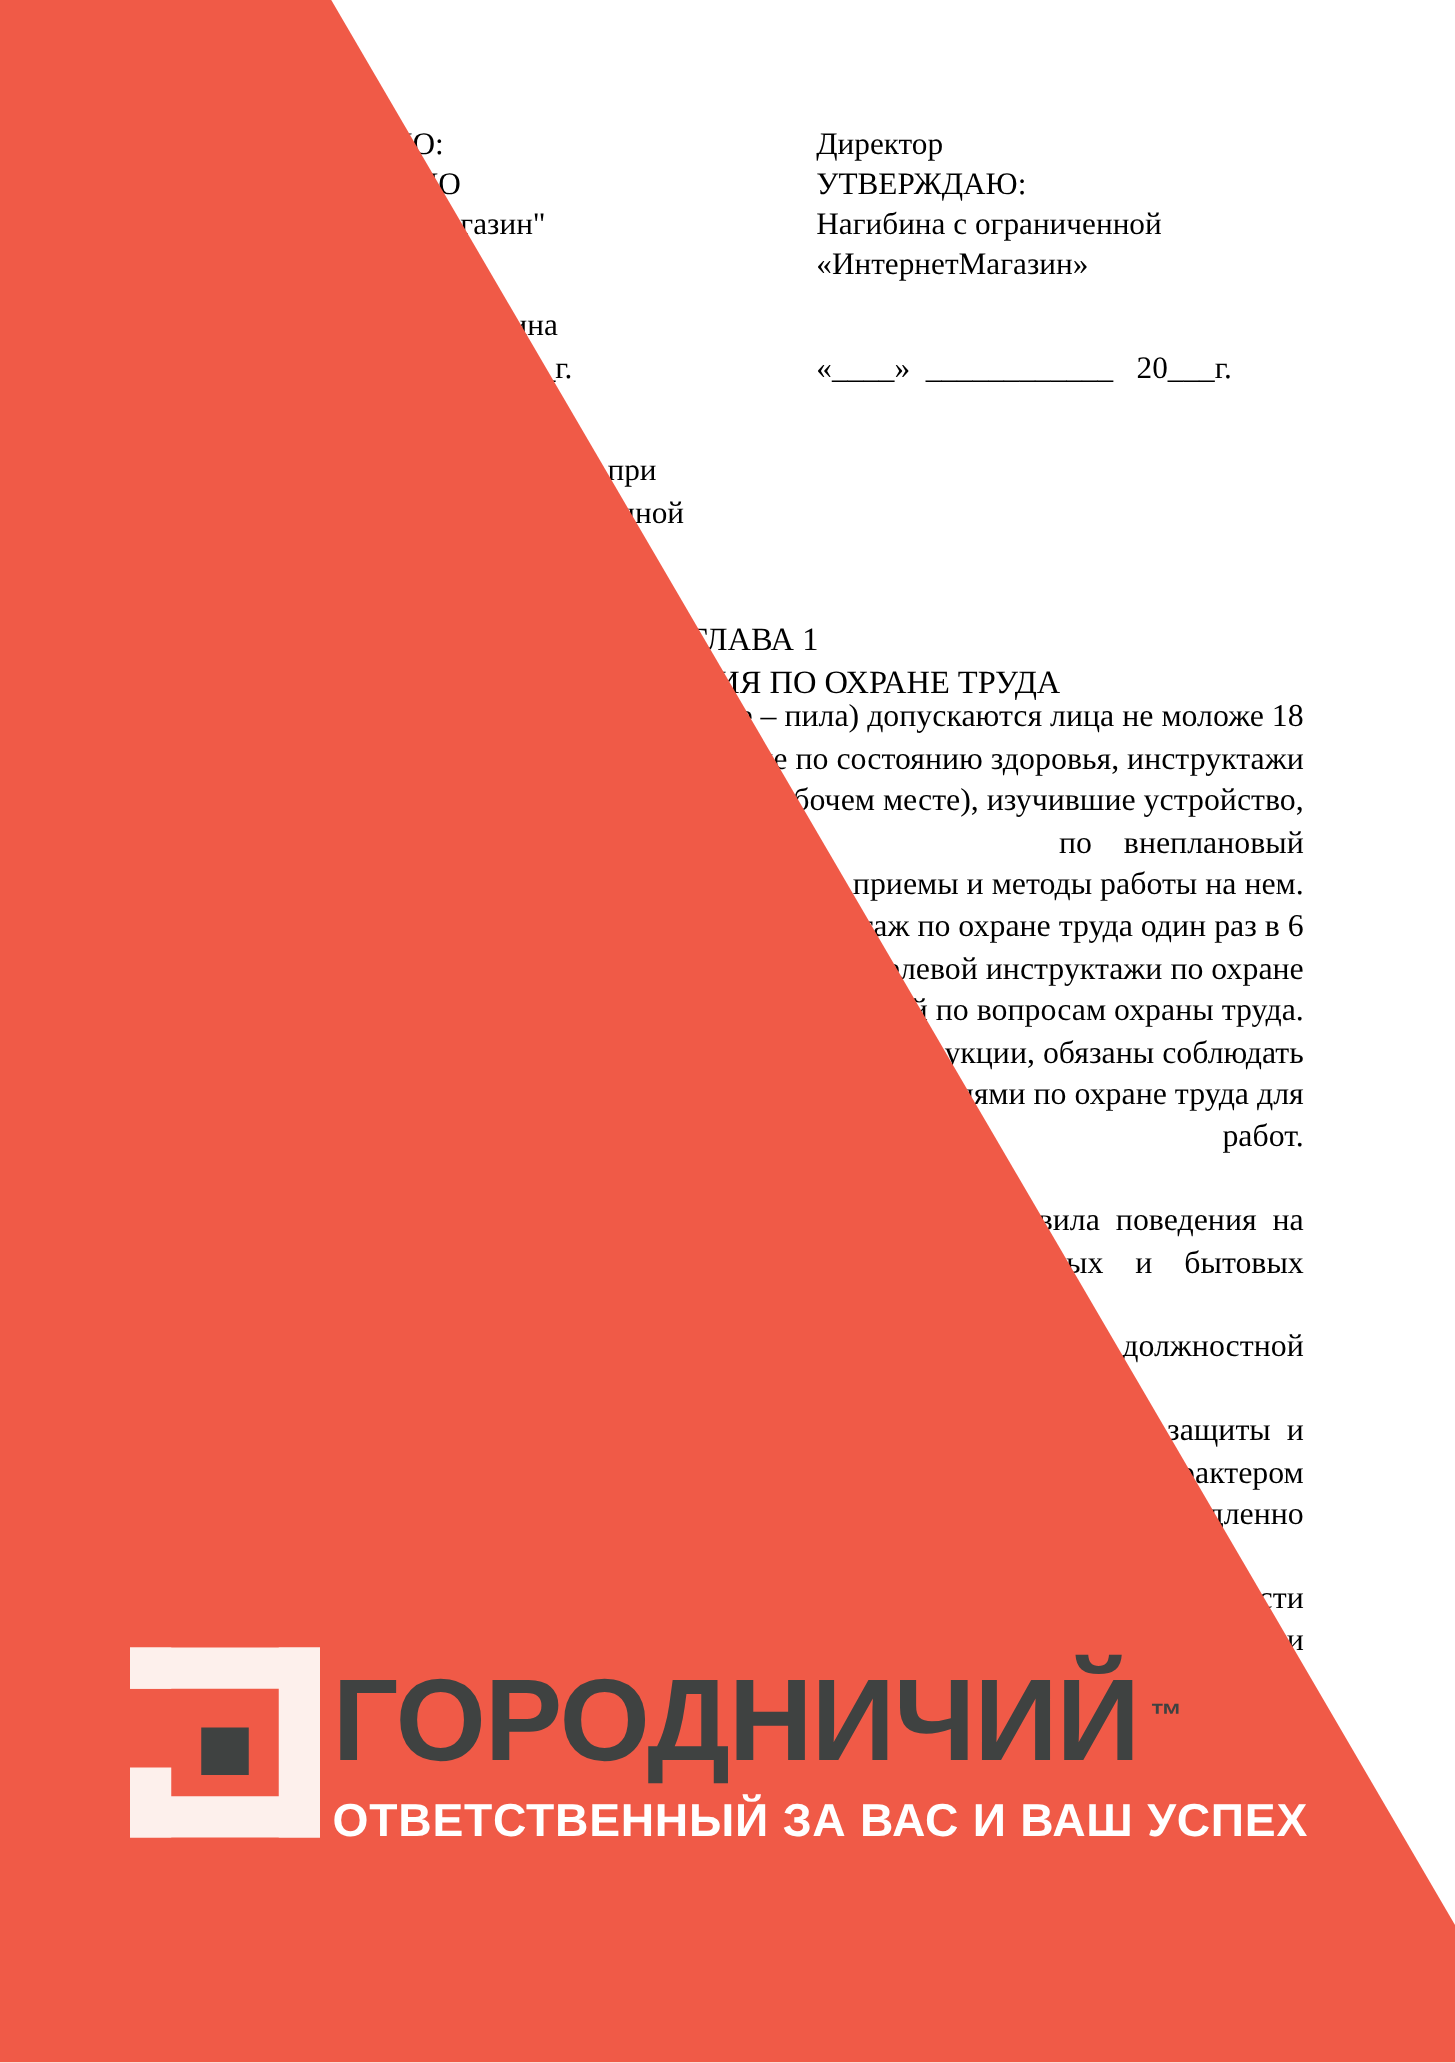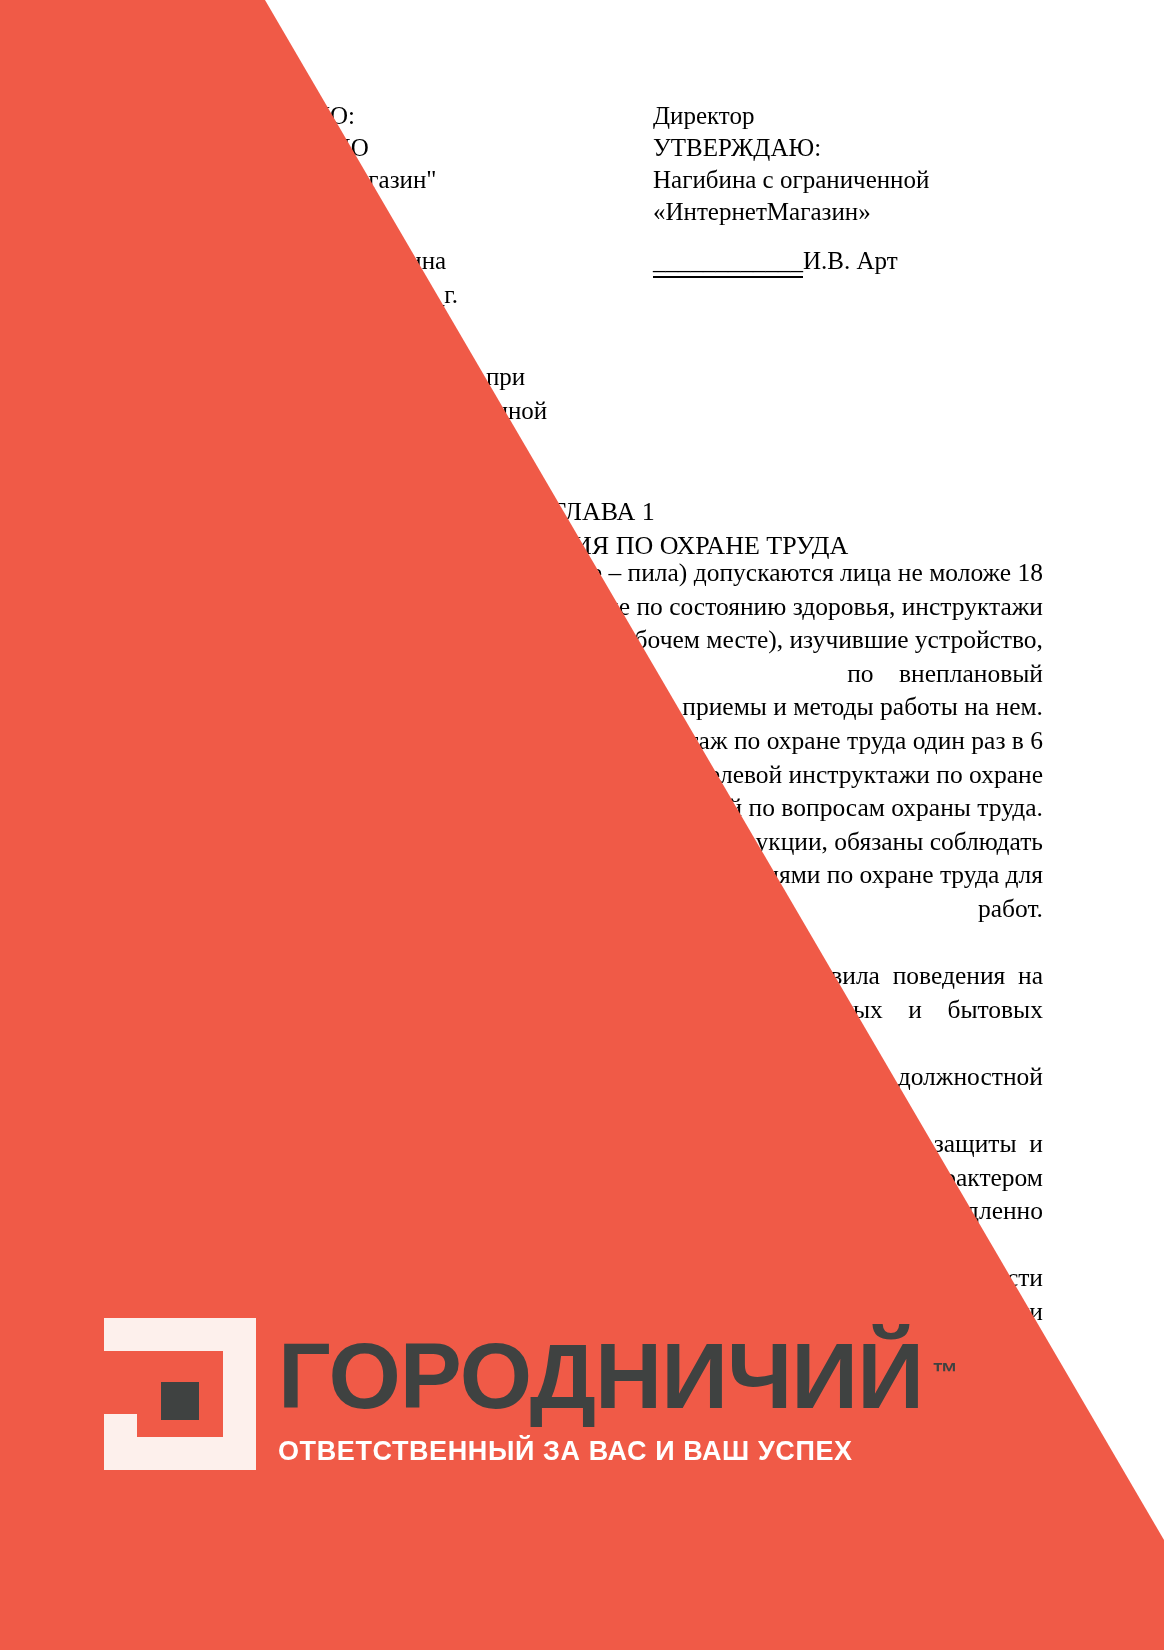--- a/index.html
+++ b/index.html
@@ -173,21 +173,21 @@
     width: 33px; height: 56px;
     background: #fdf0ec;
   }
   .mark-square {
     position: absolute;
     left: 57px; top: 64px;
     width: 38px; height: 38px;
     background: #3f4241;
   }
   .logo-text {
-    margin-left: 22px;
+    margin-left: 10px;
     padding-top: 10px;
   }
   .wordmark {
     font-family: "Liberation Sans", "DejaVu Sans", sans-serif;
     font-weight: bold;
     font-size: 93px;
     line-height: 96px;
     letter-spacing: -1px;
     color: #3f4241;
     position: relative;
@@ -199,21 +199,21 @@
     font-weight: bold;
     font-size: 26px;
     color: #3f4241;
     position: absolute;
     top: -4px;
     right: -34px;
   }
   .tagline {
     font-family: "Liberation Sans", "DejaVu Sans", sans-serif;
     font-weight: bold;
-    font-size: 27px;
+    font-size: 37px;
     letter-spacing: 0.6px;
     color: #ffffff;
     margin-top: 12px;
     white-space: pre;
   }
 </style>
 </head>
 <body>
 
 <div class="page">
@@ -231,28 +231,28 @@
         <div class="hdr-line">УТВЕРЖДАЮ:</div>
         <div class="hdr-line">Нагибина с ограниченной</div>
         <div class="hdr-line">«ИнтернетМагазин»</div>
       </div>
     </div>
 
     <div class="sign-row">
       <div class="sign-block sign-left">
         <span class="sign-name rule">__________</span><span class="sign-name">О.И. Нагибина</span>
       </div>
-      <div class="sign-block sign-right">
-        <span class="sign-name rule">____________</span><span class="sign-name">И.В. Арт</span>
-      </div>
     </div>
 
     <div class="date-row">
       <div class="date-left">
         <div class="date-line">__»  ____________   20___г.</div>
+      </div>
+      <div class="date-right">
+        <div class="date-line">«____»  ____________   20___г.</div>
       </div>
     </div>
 
     <div class="title-block">
       <div class="title-line l1">я  по  охране  труда  при</div>
       <div class="title-line l2">работ   с   ленточной</div>
     </div>
 
     <div class="chapter">
       <div class="chapter-line">ГЛАВА 1</div>

